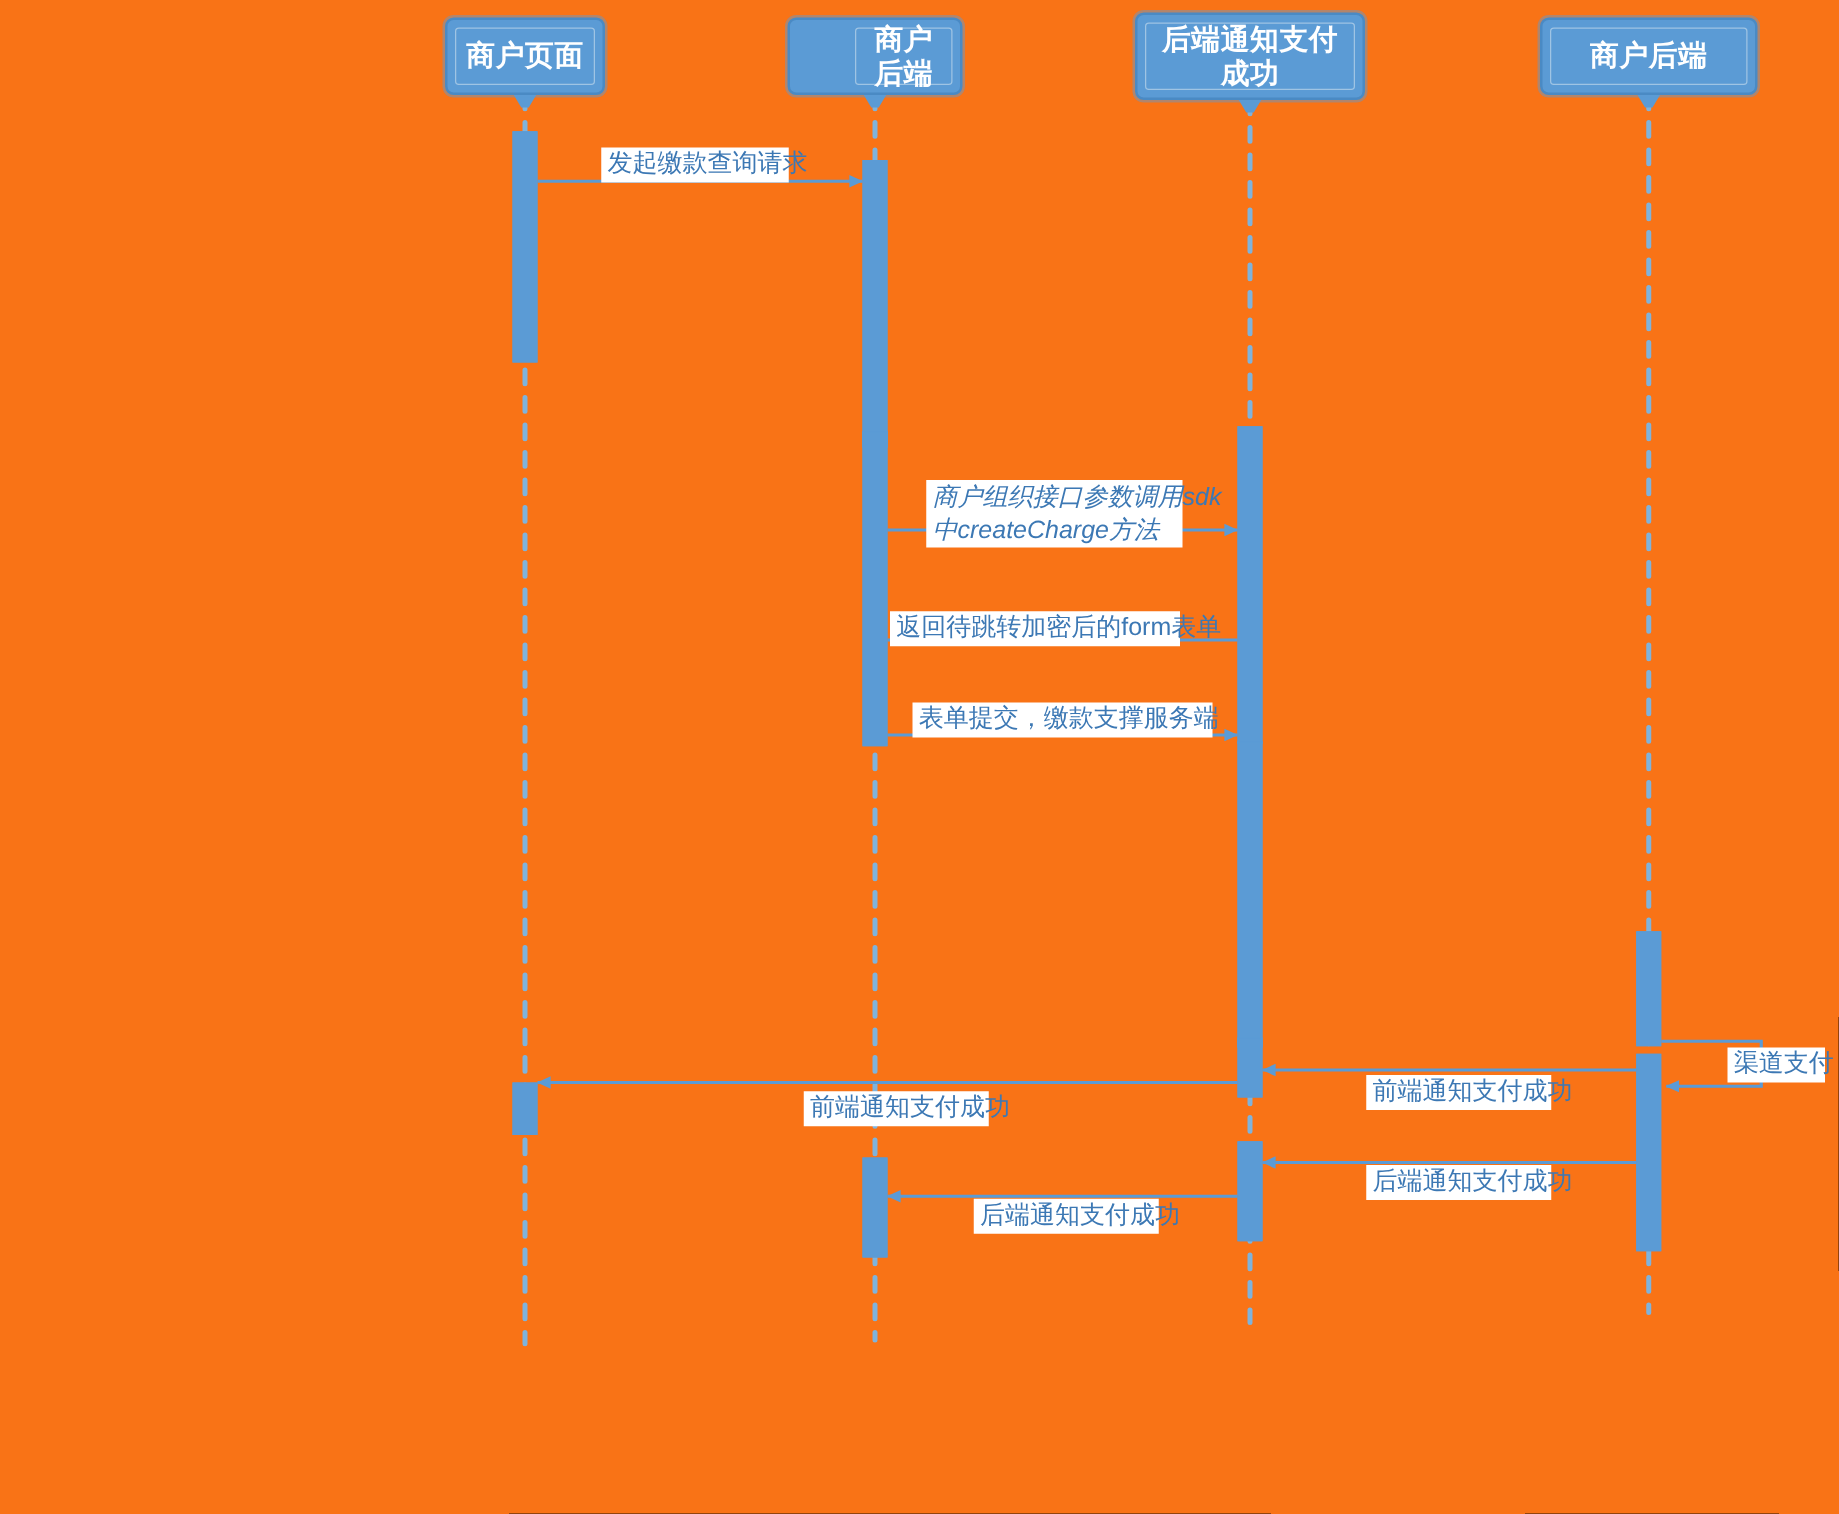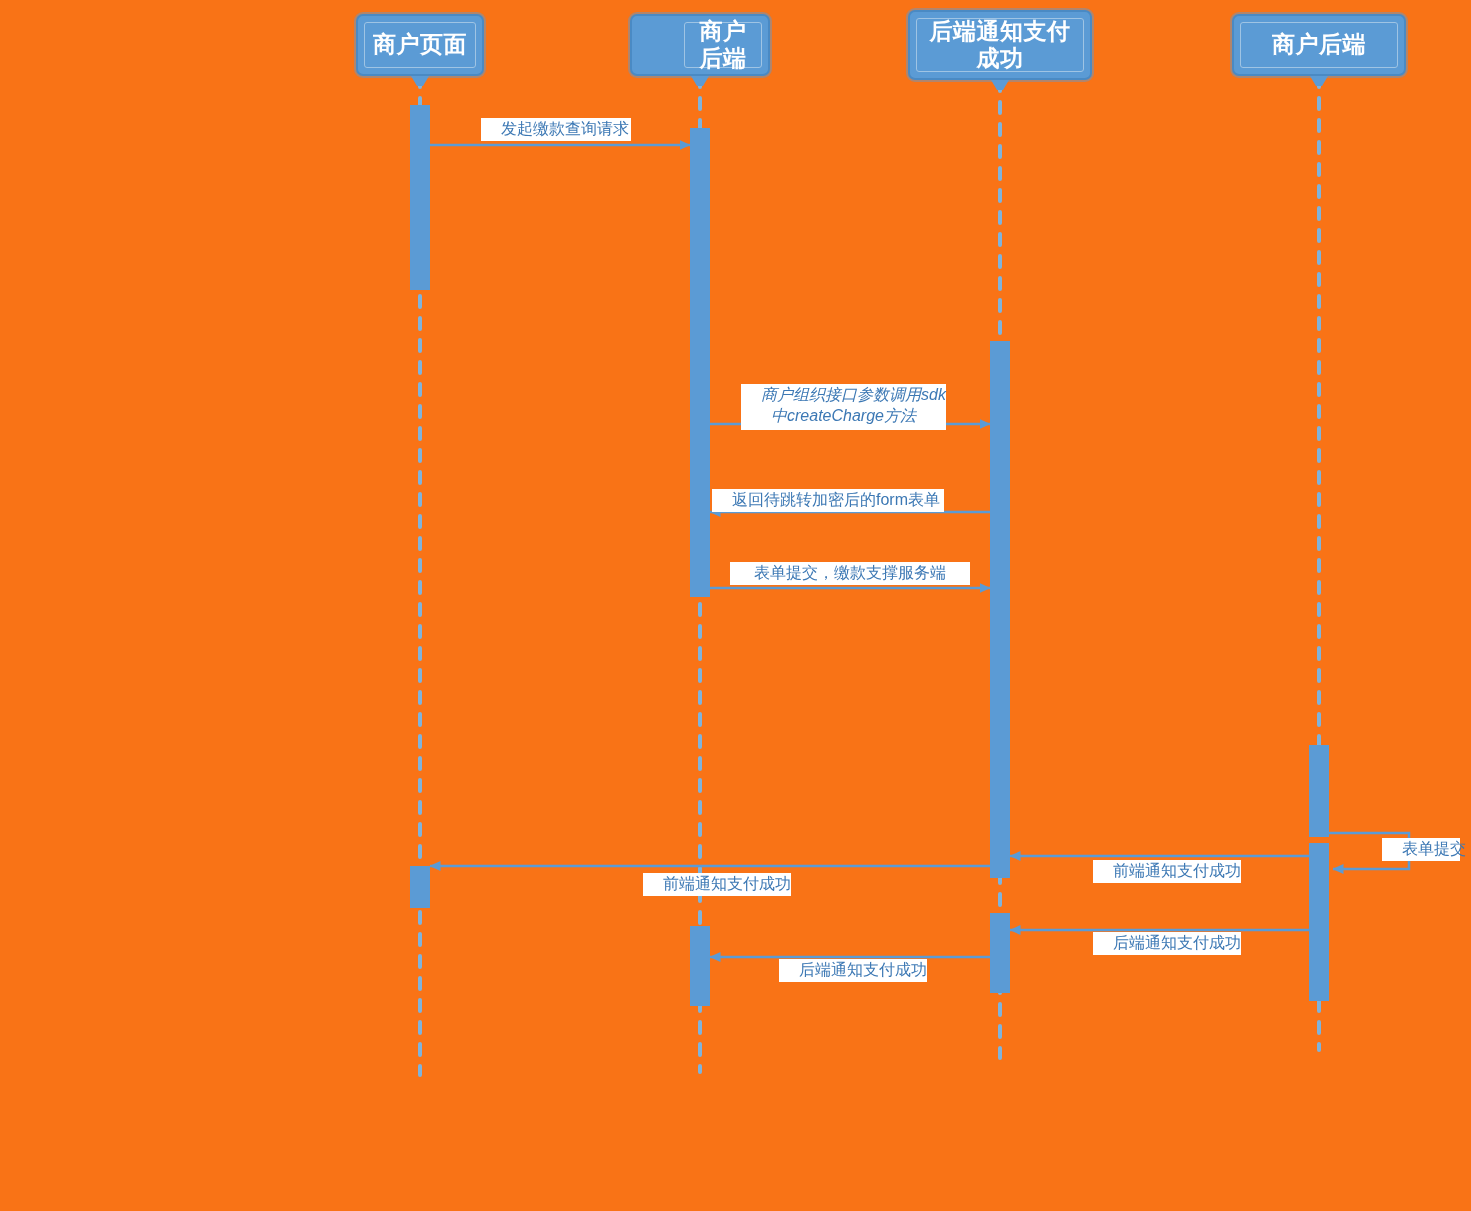--- a/index.html
+++ b/index.html
@@ -61,25 +61,25 @@
     background: #5B9BD5;
     border: 1px solid #5B9BD5;
     box-sizing: border-box;
   }
 
   
   .msg-label {
     position: absolute;
     background: #FFFFFF;
     color: #3C78B4;
-    font-size: 16px;
+    font-size: 20px;
     line-height: 1.28;
     white-space: pre;
-    text-align: center;
-    padding: 1px 20px;
+    text-align: left;
+    padding: 1px 5px;
     box-sizing: border-box;
   }
   .msg-label.two-line {
     line-height: 1.30;
     font-style: italic;
   }
 </style>
 </head>
 <body>
 
@@ -145,20 +145,20 @@
       <div class="activation" style="left: 410px; top: 866px; width: 20px; height: 42px;"></div>
       <div class="activation" style="left: 690px; top: 926px; width: 20px; height: 80px;"></div>
     </div>
 
   <div id="labels-host">
       <div class="msg-label" style="left: 481px; top: 118px; width: 150px; min-height: 23px;">发起缴款查询请求</div>
       <div class="msg-label two-line" style="left: 741px; top: 384px; width: 205px; min-height: 46px;">商户组织接口参数调用sdk
 中createCharge方法</div>
       <div class="msg-label" style="left: 712px; top: 489px; width: 232px; min-height: 23px;">返回待跳转加密后的form表单</div>
       <div class="msg-label" style="left: 730px; top: 562px; width: 240px; min-height: 23px;">表单提交，缴款支撑服务端</div>
-      <div class="msg-label" style="left: 1382px; top: 838px; width: 78px; min-height: 23px;">表单提交</div>
+      <div class="msg-label" style="left: 1382px; top: 838px; width: 78px; min-height: 23px;">渠道支付</div>
       <div class="msg-label" style="left: 1093px; top: 860px; width: 148px; min-height: 23px;">前端通知支付成功</div>
       <div class="msg-label" style="left: 643px; top: 873px; width: 148px; min-height: 23px;">前端通知支付成功</div>
       <div class="msg-label" style="left: 1093px; top: 932px; width: 148px; min-height: 23px;">后端通知支付成功</div>
       <div class="msg-label" style="left: 779px; top: 959px; width: 148px; min-height: 23px;">后端通知支付成功</div>
     </div>
 
 </div>
 
 </body></html>

